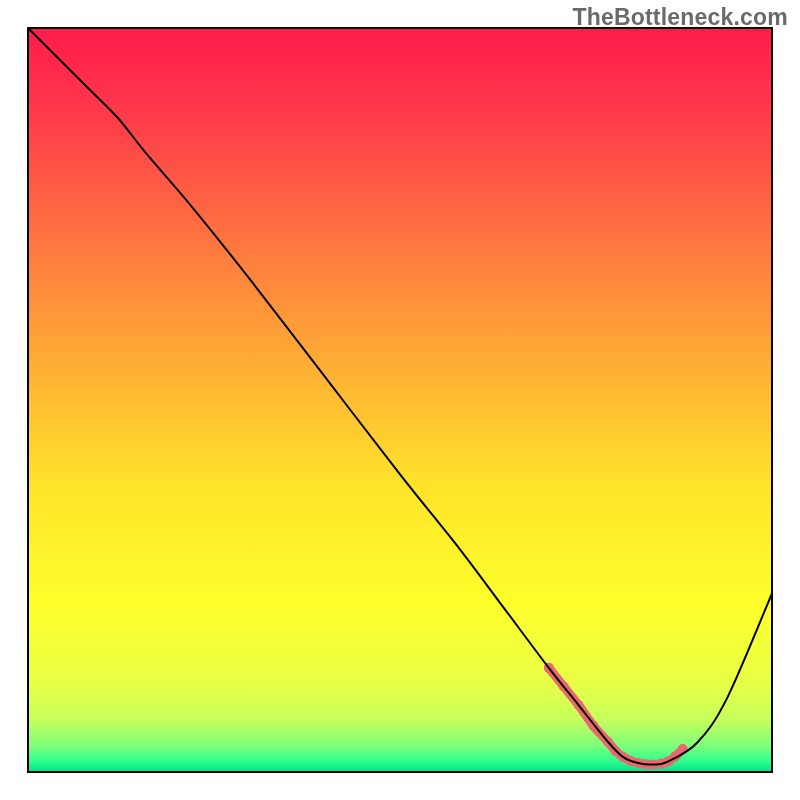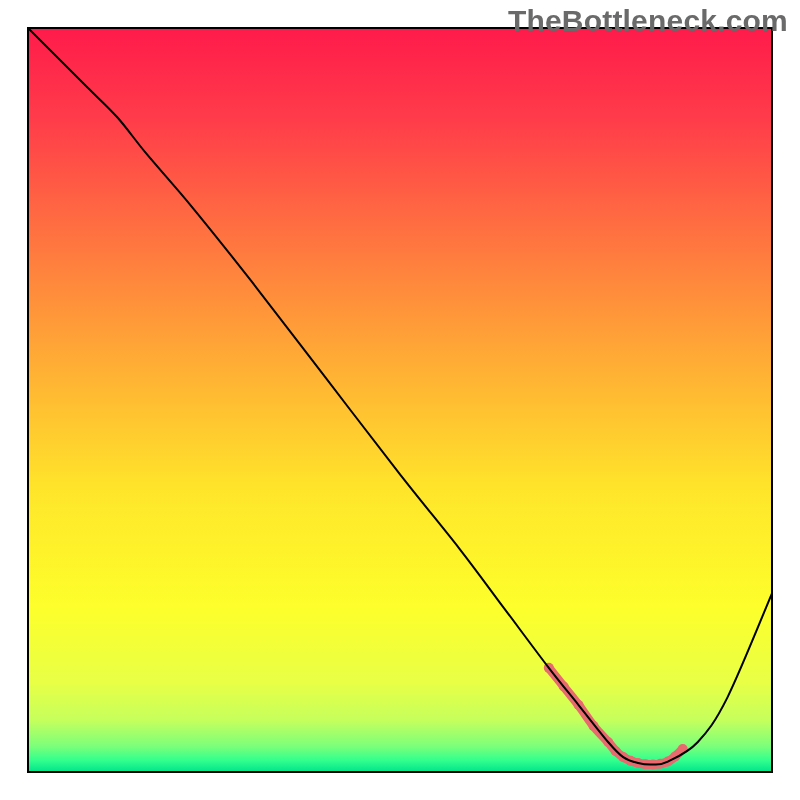--- a/index.html
+++ b/index.html
@@ -13,21 +13,21 @@
   }
   .stage {
     position: relative;
     width: 800px;
     height: 800px;
   }
   .watermark {
     position: absolute;
     top: 4px;
     right: 12px;
-    font-size: 30px;
+    font-size: 23px;
     font-weight: 600;
     color: #6a6a6a;
     letter-spacing: 0.2px;
     z-index: 10;
   }
   svg {
     position: absolute;
     top: 0;
     left: 0;
   }

